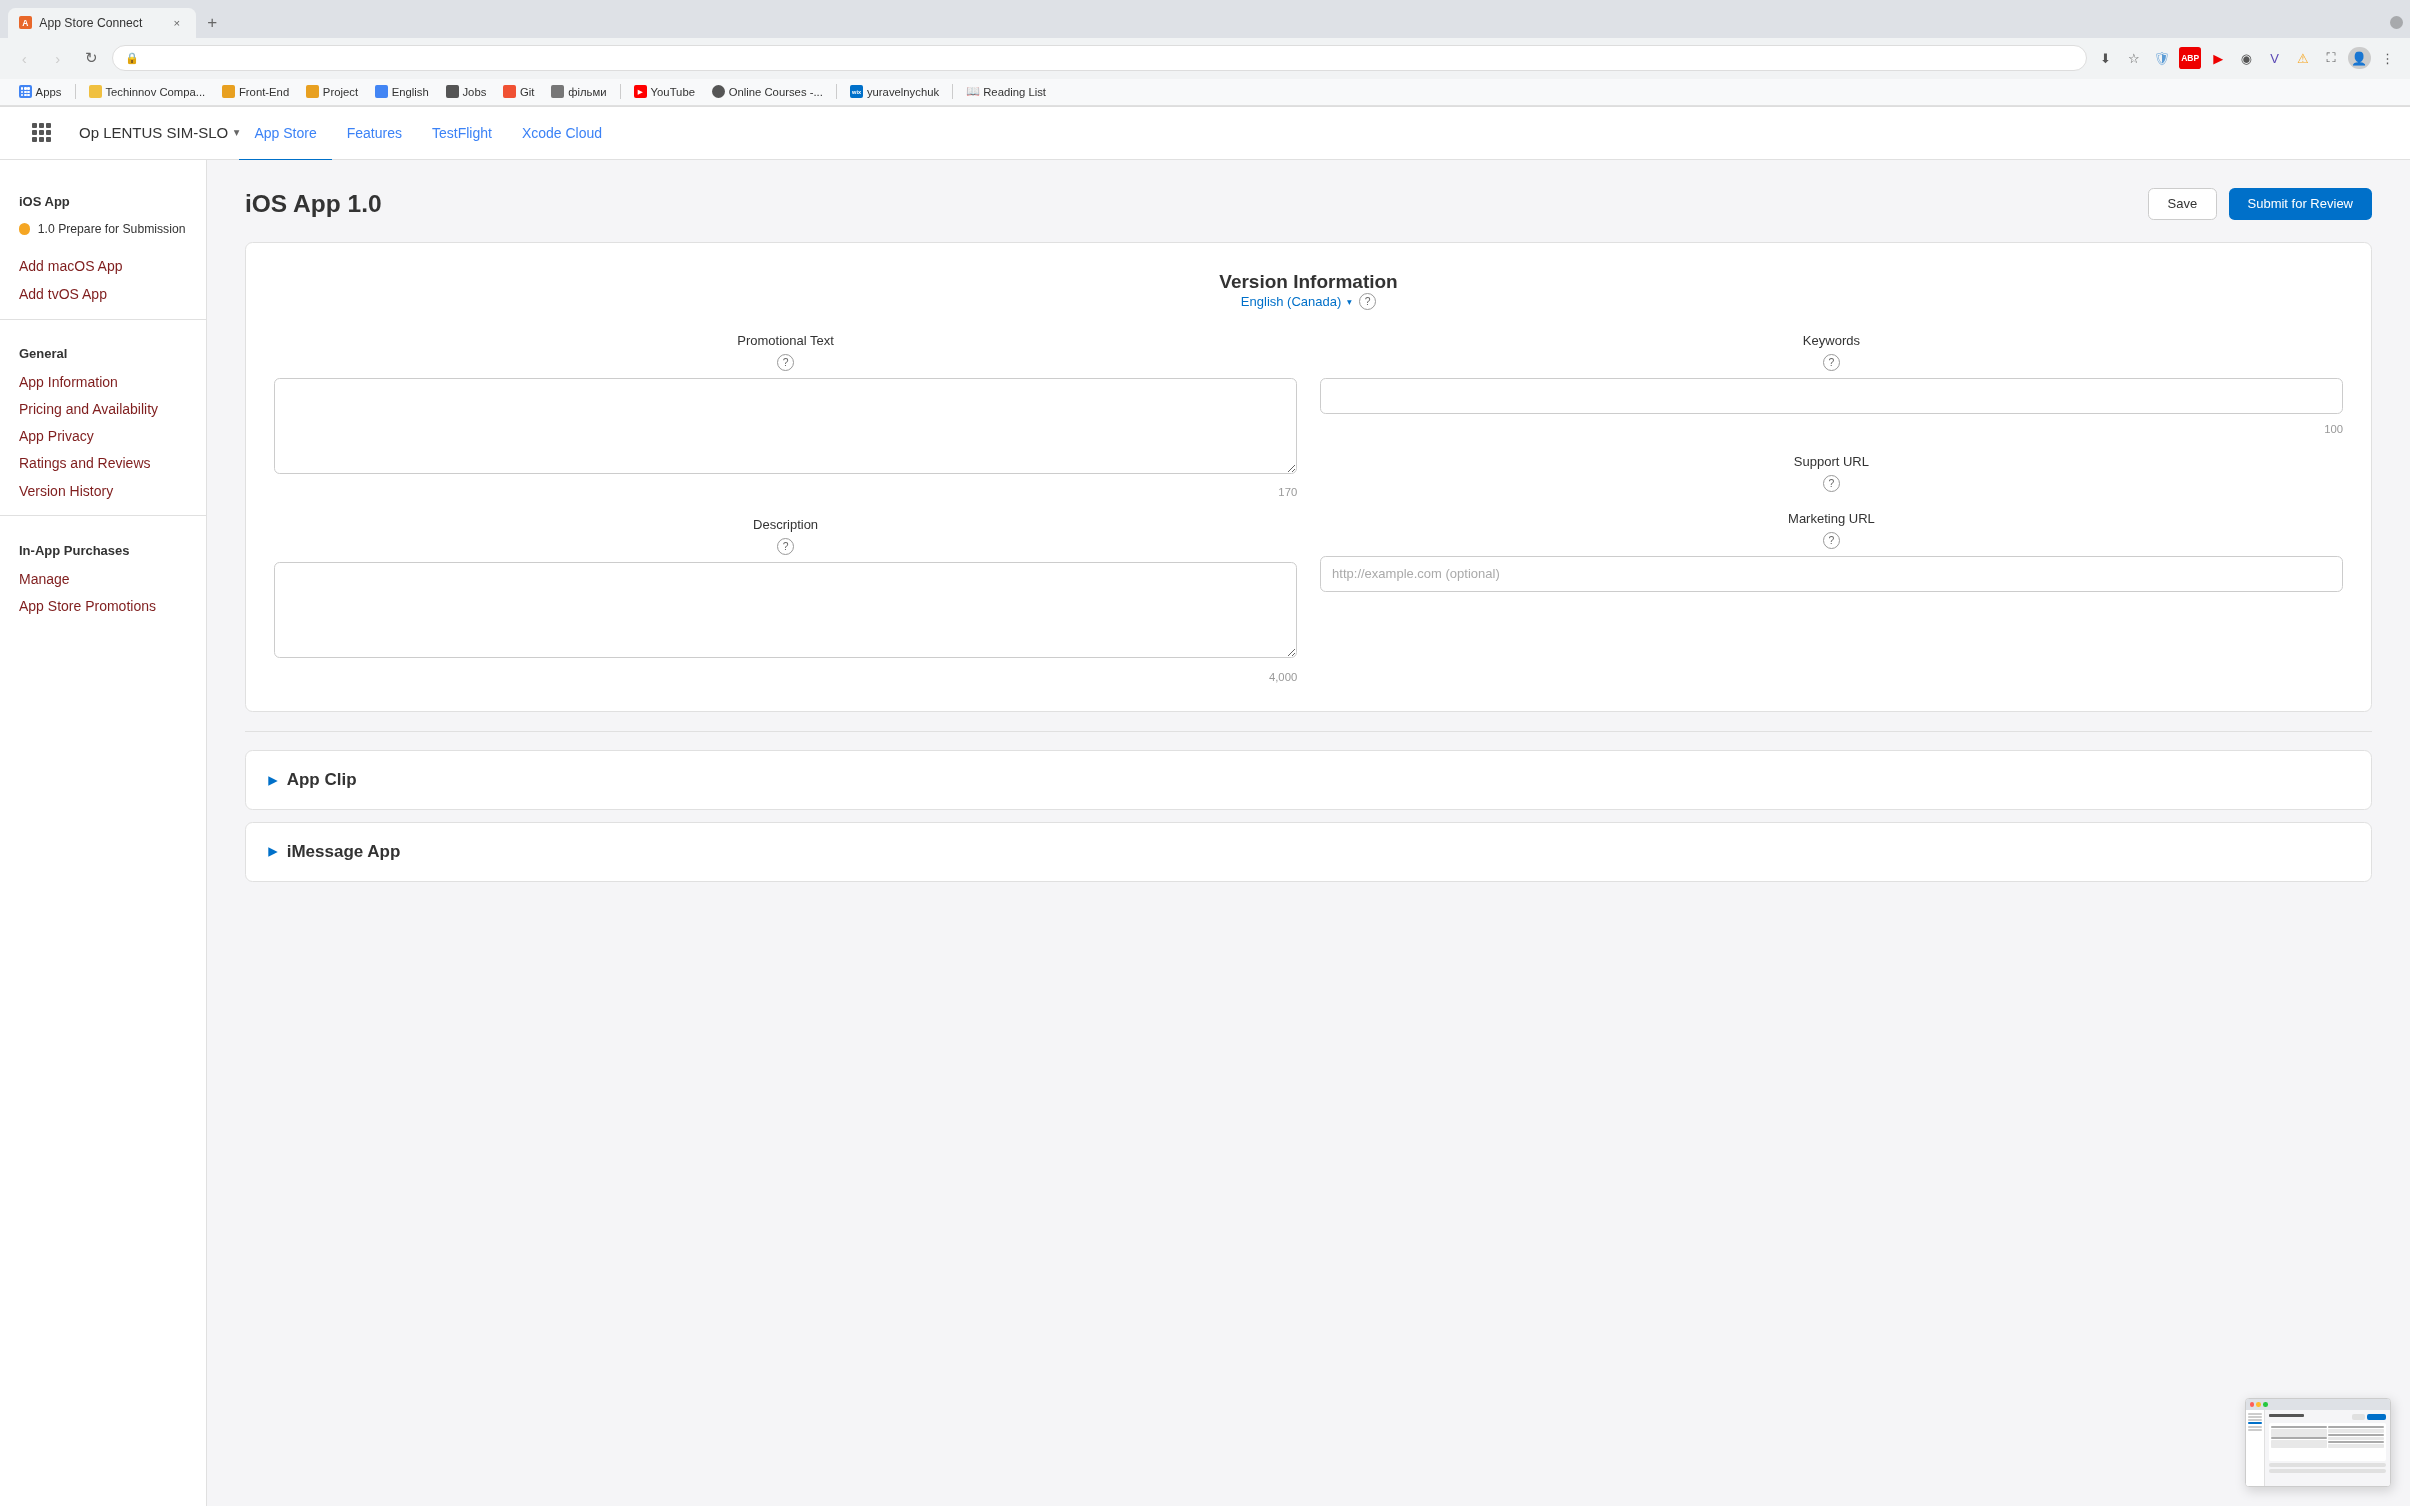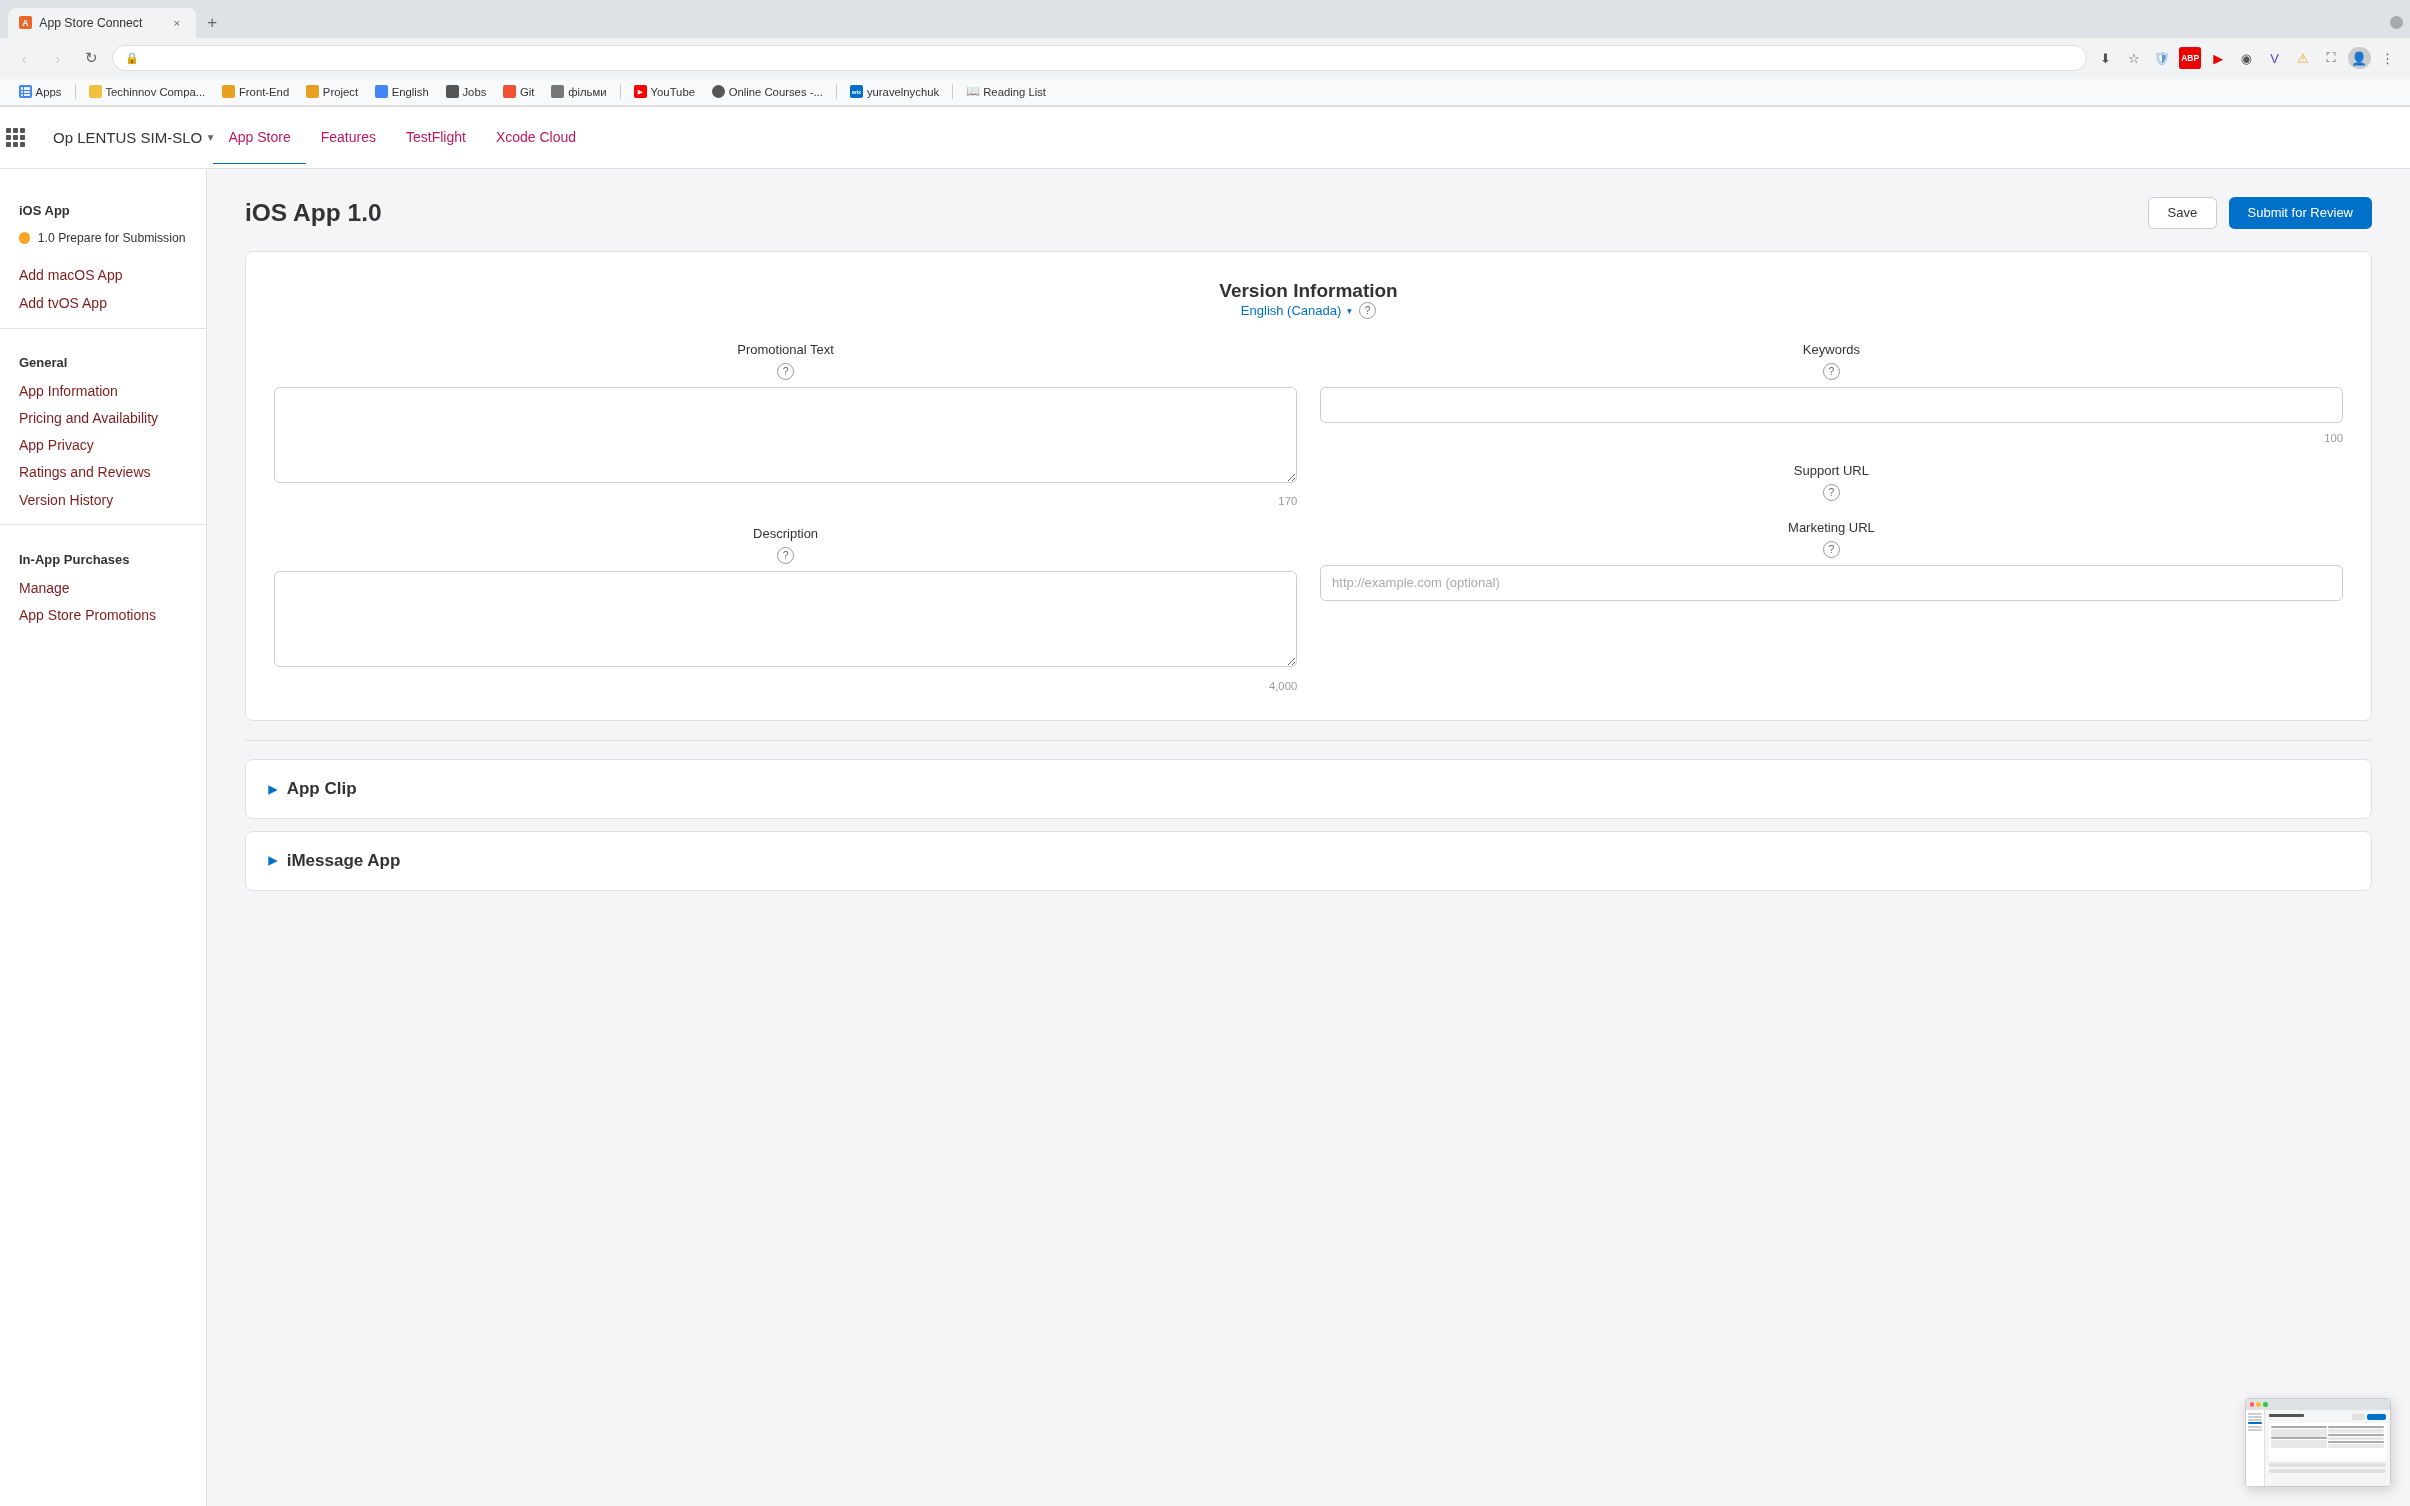--- a/index.html
+++ b/index.html
@@ -22,28 +22,28 @@
     .toolbar-icons { display: flex; align-items: center; gap: 5.6px; }
     .toolbar-icon { width: 22.6px; height: 22.6px; border-radius: 3.8px; display: flex; align-items: center; justify-content: center; cursor: pointer; color: #555; font-size: 13px; }
 
     
     .bookmarks-bar { display: flex; align-items: center; padding: 3.8px 11.3px; gap: 1.9px; background: #f8f9fa; border-bottom: 0.9px solid #e0e0e0; font-size: 11.3px; overflow: hidden; }
     .bookmark-item { display: flex; align-items: center; gap: 3.8px; padding: 2.8px 7.5px; border-radius: 3.8px; cursor: pointer; white-space: nowrap; color: #333; }
     .bookmark-icon { width: 13px; height: 13px; border-radius: 1.9px; flex-shrink: 0; }
     .bookmark-separator { width: 0.9px; height: 15px; background: #ccc; margin: 0 3.8px; }
 
     
-    .app-header { display: flex; align-items: center; padding: 0 6px; height: 62px; border-bottom: 0.9px solid #e0e0e0; background: white; }
+    .app-header { display: flex; padding: 0 32px; height: 53px; border-bottom: 0.9px solid #e0e0e0; background: white; }
     .app-logo { display: flex; align-items: center; gap: 9.4px; margin-right: 28px; }
     .logo-grid { display: grid; grid-template-columns: 1fr 1fr 1fr; gap: 1.9px; width: 19px; height: 19px; }
     .logo-dot { background: #555; border-radius: 0.9px; }
     .app-name { font-size: 15px; font-weight: 500; display: flex; align-items: center; gap: 5.6px; }
     .app-dropdown-arrow { font-size: 11.3px; color: #666; }
     .app-nav { display: flex; gap: 0; }
-    .nav-tab { padding: 0 15px; height: 53px; display: flex; align-items: center; font-size: 14px; cursor: pointer; border-bottom: 1.9px solid transparent; text-decoration: none; color: #be185d; }
+    .nav-tab { padding: 0 15px; height: 53px; display: flex; align-items: center; font-size: 14px; cursor: pointer; border-bottom: 1.9px solid transparent; text-decoration: none; color: #3b82f6; }
     .nav-tab.active { border-bottom-color: #0070c9; font-weight: 500; }
 
     
     .app-body { display: flex; min-height: calc(100vh - 151px); background: #f5f5f7; }
 
     
     .sidebar { width: 207px; flex-shrink: 0; background: white; padding: 19px 0; border-right: 0.9px solid #e0e0e0; }
     .sidebar-section-title { font-size: 13px; font-weight: 600; padding: 15px 19px 7.5px; color: #333; }
     .sidebar-item { padding: 5.6px 19px; font-size: 14px; cursor: pointer; color: #7f1d1d; }
     .sidebar-status { display: flex; align-items: center; gap: 7.5px; padding: 5.6px 19px; font-size: 12.2px; }

